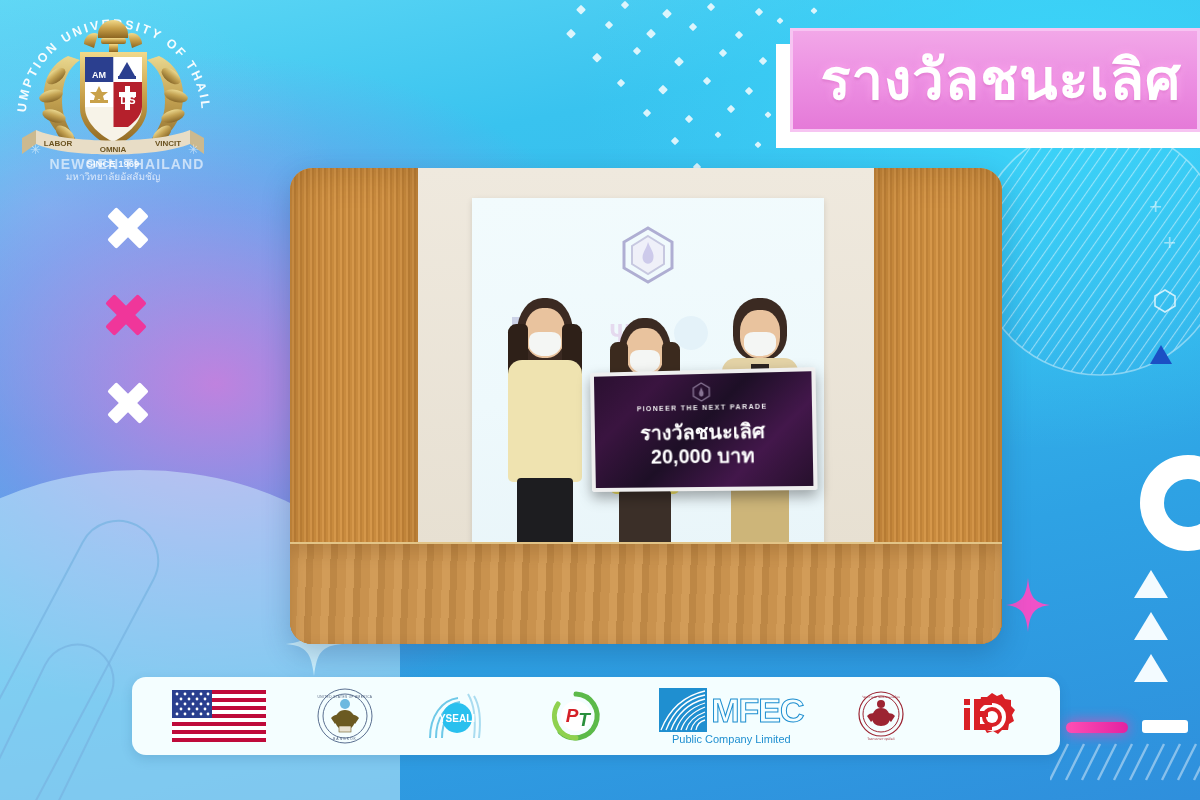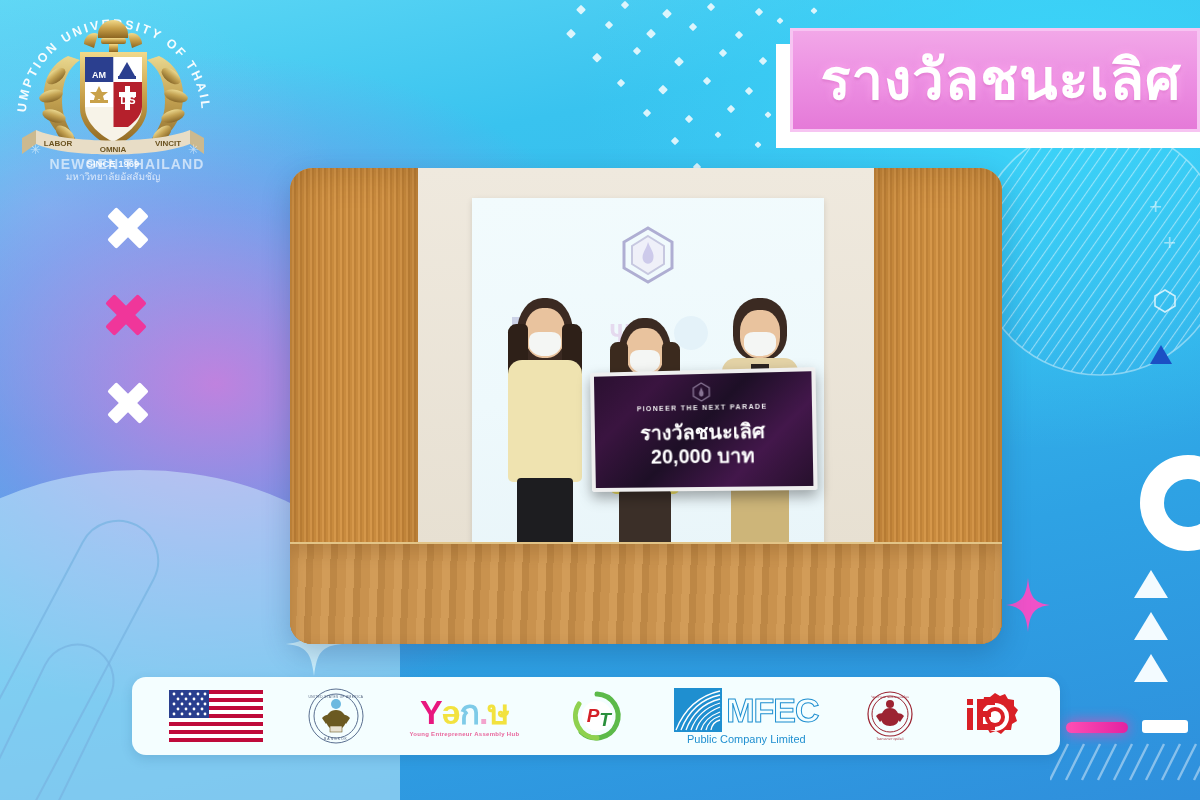--- a/index.html
+++ b/index.html
@@ -468,29 +468,36 @@
           <path d="M28,22 C22,22 18,27 18,32 C18,38 23,42 28,42 C33,42 38,38 38,32 C38,27 34,22 28,22 Z"></path>
           <path d="M14,30 C18,26 22,26 24,29 L18,36 Z"></path>
           <path d="M42,30 C38,26 34,26 32,29 L38,36 Z"></path>
         </g>
         <rect x="22" y="38" width="12" height="6" fill="#e8e2d2" stroke="#6b5a22" stroke-width=".6"></rect>
         <text x="28" y="10" font-size="3.2" fill="#4d5d7a" text-anchor="middle" letter-spacing=".4">UNITED STATES OF AMERICA</text>
         <text x="28" y="52" font-size="3.4" fill="#4d5d7a" text-anchor="middle" letter-spacing="1">BANGKOK</text>
       </svg>
     </div>
 
-
     <div class="sp">
-      <div class="yeah-logo">
-        <div class="yeah-main">
-          <span style="color:#e8177f;">Y</span><span style="color:#f2e23f;">ә</span><span style="color:#7ecbe8;">ก</span><span style="color:#f2a4cd;">.</span><span style="color:#f2e23f;">ษ</span>
-        </div>
-        <div class="yeah-sub">Young Entrepreneur Assembly Hub</div>
-      </div>
-    </div>
+      <svg class="yseali" viewBox="0 0 68 56">
+        <g fill="none" stroke="#6fc9e8" stroke-width="2">
+          <path d="M6,50 C6,28 18,12 34,10"></path>
+          <path d="M12,50 C12,30 22,16 36,14"></path>
+          <path d="M18,50 C18,33 26,20 38,18"></path>
+        </g>
+        <g fill="none" stroke="#a9dcf0" stroke-width="2">
+          <path d="M44,6 C50,16 52,32 50,50"></path>
+          <path d="M50,8 C56,18 57,33 55,50"></path>
+        </g>
+        <circle cx="33" cy="30" r="15" fill="#29c0ee"></circle>
+        <text x="33" y="34" font-size="10" font-weight="bold" fill="#ffffff" text-anchor="middle">YSEALI</text>
+      </svg>
+    </div>
+
 
     <div class="sp">
       <svg class="pt-logo" viewBox="0 0 64 56">
         <path d="M32,6 A22,22 0 1 1 16,44" fill="none" stroke="#5cba4a" stroke-width="5" stroke-linecap="round"></path>
         <path d="M32,50 A22,22 0 0 1 14,16" fill="none" stroke="#8fd14f" stroke-width="5" stroke-linecap="round"></path>
         <circle cx="32" cy="28" r="15" fill="#ffffff"></circle>
         <text x="28" y="34" font-size="19" font-weight="bold" fill="#d42027" font-style="italic" text-anchor="middle">P</text>
         <text x="40" y="38" font-size="19" font-weight="bold" fill="#2a8f3c" font-style="italic" text-anchor="middle">T</text>
       </svg>
     </div>

